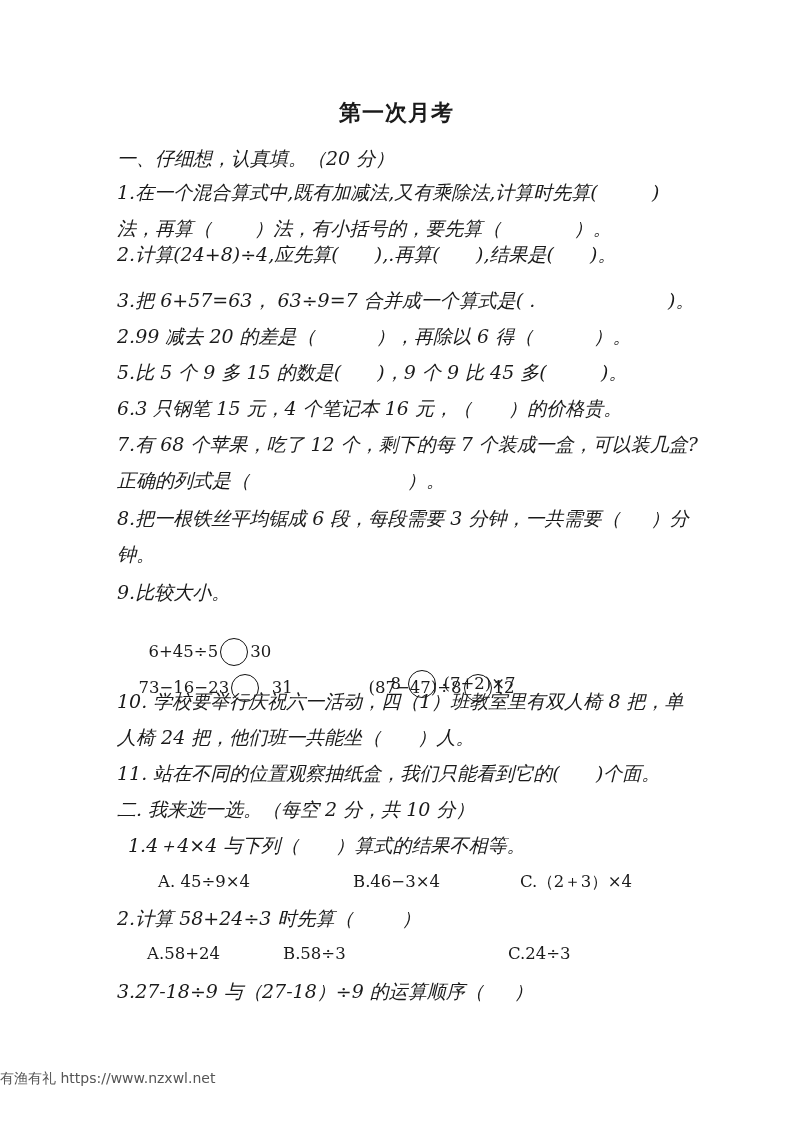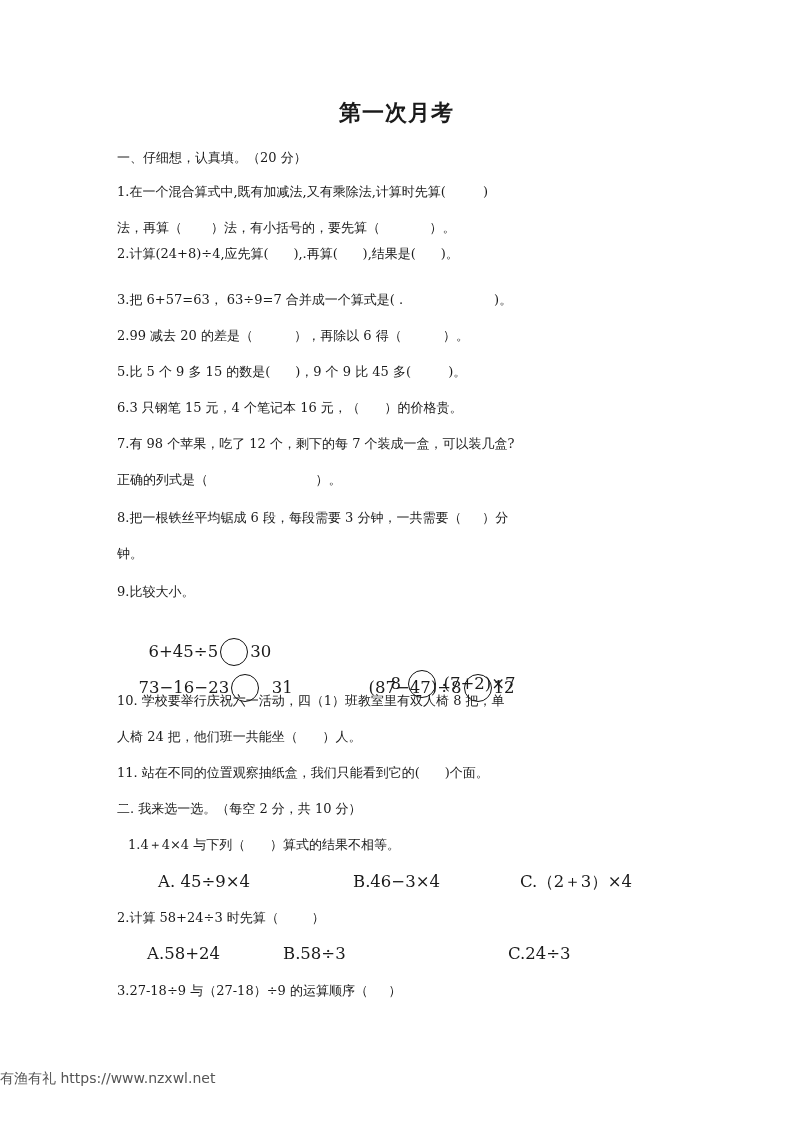--- a/index.html
+++ b/index.html
@@ -1,40 +1,40 @@
 <!DOCTYPE html>
 <html><head>
   <meta charset="utf-8">
   <style>
     html, body { margin: 0; padding: 0; background: #ffffff; }
     body { width: 793px; height: 1122px; position: relative; overflow: hidden;
       font-family: "DejaVu Serif", "Liberation Serif", serif; color: #1a1a1a; }
     .title { position: absolute; top: 98px; left: 0; width: 793px; text-align: center;
       font-family: Liberation Mono, monospace; font-weight: bold; font-size: 22px; letter-spacing: 1px; }
-    .line { position: absolute; left: 117px; font-size: 13px; white-space: pre; line-height: 22px; }
+    .line { position: absolute; left: 117px; font-size: 19px; white-space: pre; line-height: 22px; font-style: italic; }
     .circle { display: inline-block; width: 28px; height: 28px; border: 1.6px solid #111; border-radius: 50%;
       vertical-align: middle; box-sizing: border-box; margin: 0 2px; }
     .abs { position: absolute; font-size: 16.5px; white-space: pre; line-height: 22px; }
     .footer { position: absolute; top: 1070px; left: 0; width: 793px; text-align: left;
       font-family: "DejaVu Sans", "Liberation Sans", sans-serif; font-size: 14px; color: #555; }
   </style>
 </head>
 <body>
 
 <div class="title">第一次月考</div>
 
 <div class="line" style="top:147px">一、仔细想，认真填。（20 分）</div>
 <div class="line" style="top:181px">1.在一个混合算式中,既有加减法,又有乘除法,计算时先算(         )</div>
 <div class="line" style="top:217px">法，再算（       ）法，有小括号的，要先算（            ）。</div>
 <div class="line" style="top:243px">2.计算(24+8)÷4,应先算(      ),.再算(      ),结果是(      )。</div>
 <div class="line" style="top:289px">3.把 6+57=63， 63÷9=7 合并成一个算式是( .                      )。</div>
 <div class="line" style="top:325px">2.99 减去 20 的差是（          ），再除以 6 得（          ）。</div>
 <div class="line" style="top:361px">5.比 5 个 9 多 15 的数是(      )，9 个 9 比 45 多(         )。</div>
 <div class="line" style="top:397px">6.3 只钢笔 15 元，4 个笔记本 16 元，（      ）的价格贵。</div>
-<div class="line" style="top:433px">7.有 98 个苹果，吃了 12 个，剩下的每 7 个装成一盒，可以装几盒?</div>
+<div class="line" style="top:433px">7.有 68 个苹果，吃了 12 个，剩下的每 7 个装成一盒，可以装几盒?</div>
 <div class="line" style="top:469px">正确的列式是（                          ）。</div>
 <div class="line" style="top:507px">8.把一根铁丝平均锯成 6 段，每段需要 3 分钟，一共需要（     ）分</div>
 <div class="line" style="top:543px">钟。</div>
 <div class="line" style="top:581px">9.比较大小。</div>
 
 <div class="abs" style="top:616px; left:138px">
   <span>6+45÷5</span><span class="circle"></span><span>30</span>
 </div>
 <div class="abs" style="top:648px; left:380px">
   <span>8</span> <span class="circle"></span> <span>(7+2)×7</span>

